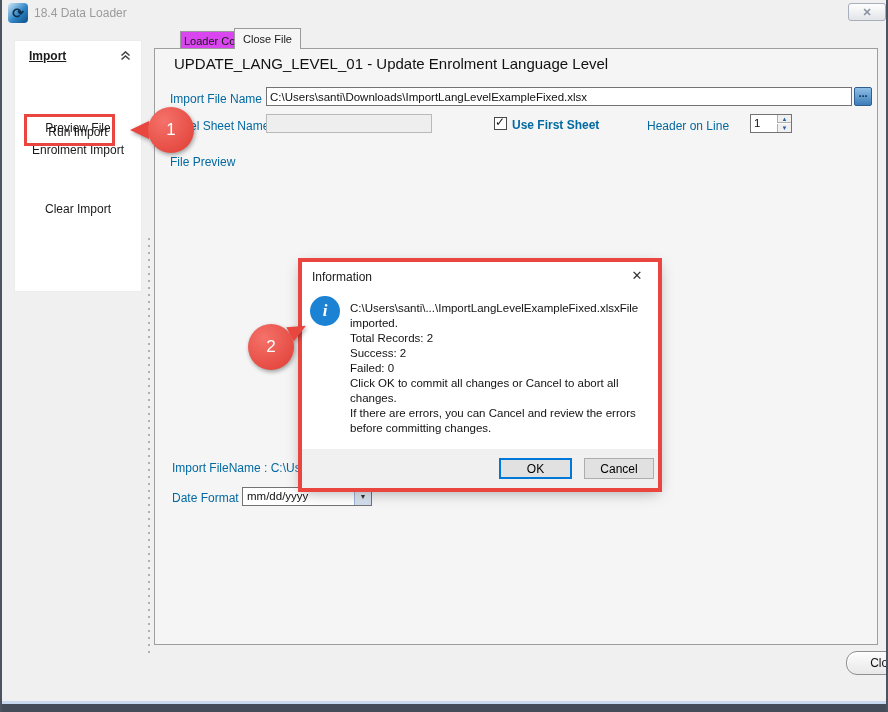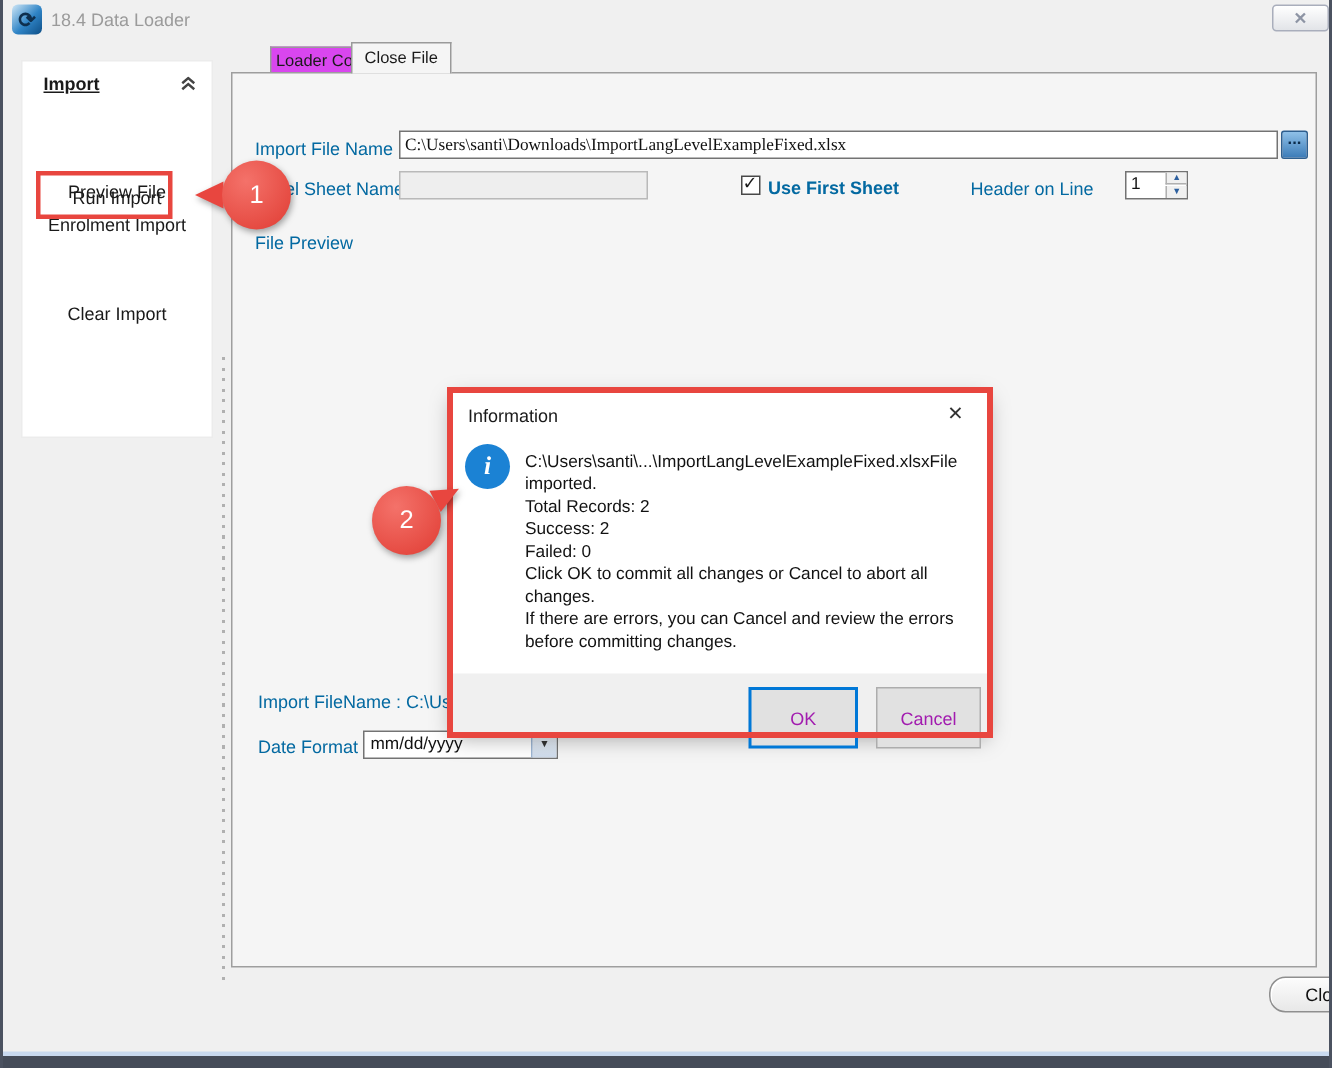--- a/index.html
+++ b/index.html
@@ -76,21 +76,21 @@
     box-shadow:0 4px 14px rgba(0,0,0,.35); }
   .dlg-title { position:absolute; left:10px; top:8px; font-size:12px; color:#1a1a1a; }
   .dlg-close { position:absolute; left:326px; top:4px; width:18px; height:18px; display:flex; align-items:center; justify-content:center;
     font-size:13px; color:#333; cursor:pointer; }
   .info-icon { position:absolute; left:8px; top:34px; width:30px; height:30px; border-radius:50%; background:#1b82d4;
     color:#fff; font-size:17px; font-weight:bold; font-family:"Liberation Serif",serif; font-style:italic;
     display:flex; align-items:center; justify-content:center; }
   .dlg-msg { position:absolute; left:48px; top:39px; width:306px; font-size:11.5px; line-height:15px; color:#121212;
     white-space:pre-line; overflow:hidden; }
   .dlg-footer { position:absolute; left:0; top:187px; width:356px; height:39px; background:#f0f0f0; }
-  .dlg-btn { position:absolute; top:196px; height:41px; background:#e1e1e1; font-size:12px; color:#a21caf;
+  .dlg-btn { position:absolute; top:196px; height:21px; background:#e1e1e1; font-size:12px; color:#000000;
     display:flex; align-items:center; justify-content:center; cursor:pointer; }
   .dlg-ok { left:197px; width:73px; border:2px solid #0078d7; }
   .dlg-cancel { left:282px; width:70px; border:1px solid #adadad; }
   
   .redbox { position:absolute; border:3px solid #e8463f; z-index:8; }
   .redbox-1 { left:22px; top:114px; width:91px; height:32px; }
   .callout { position:absolute; z-index:12; filter:drop-shadow(1px 2px 2px rgba(0,0,0,.35)); }
   .callout .bubble { position:absolute; width:46px; height:46px; border-radius:50%;
     background:radial-gradient(circle at 35% 30%, #f4726a, #e03c33);
     color:#fff; font-size:17px; display:flex; align-items:center; justify-content:center; }
@@ -130,23 +130,24 @@
     <div class="side-item" style="top:84px;">Run Import</div>
     <div class="side-item" style="top:161px;">Clear Import</div>
   </div>
 
   <div class="splitter"></div>
 
   <div class="tab inactive">Loader Config</div>
   <div class="tab active">Close File</div>
 
   <div class="panel"></div>
+  <div class="heading">UPDATE_LANG_LEVEL_01 - Update Enrolment Language Level</div>
 
   <div class="lbl" style="left:168px; top:92px;">Import File Name</div>
-  <input class="txtbox" style="left: 264px; top: 87px; width: 586px; height: 19px; font-family: Liberation Serif, serif;" value="C:\Users\santi\Downloads\ImportLangLevelExampleFixed.xlsx">
+  <input class="txtbox" style="left: 264px; top: 87px; width: 586px; height: 19px;" value="C:\Users\santi\Downloads\ImportLangLevelExampleFixed.xlsx">
   <div class="browse-btn">
     <span>...</span>
   </div>
 
   <div class="lbl" style="left:168px; top:119px;">Excel Sheet Name</div>
   <input class="txtbox disabled" style="left: 264px; top: 114px; width: 166px; height: 19px;" disabled="" value="">
 
   <div class="checkbox">
     <span class="mark">✓</span>
   </div>

